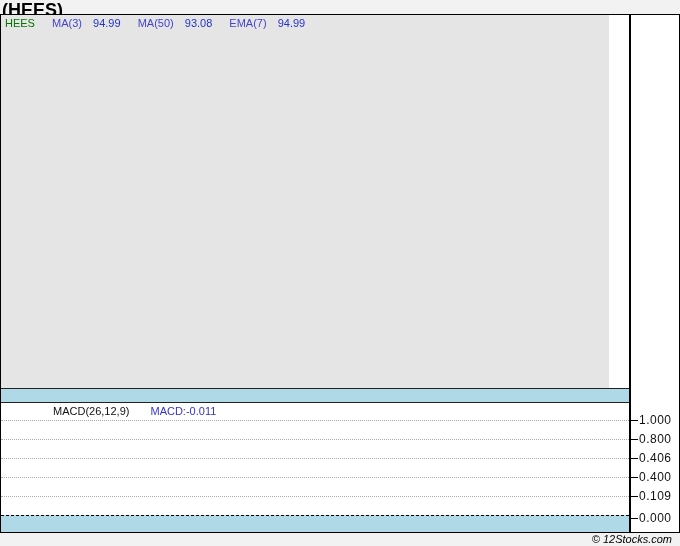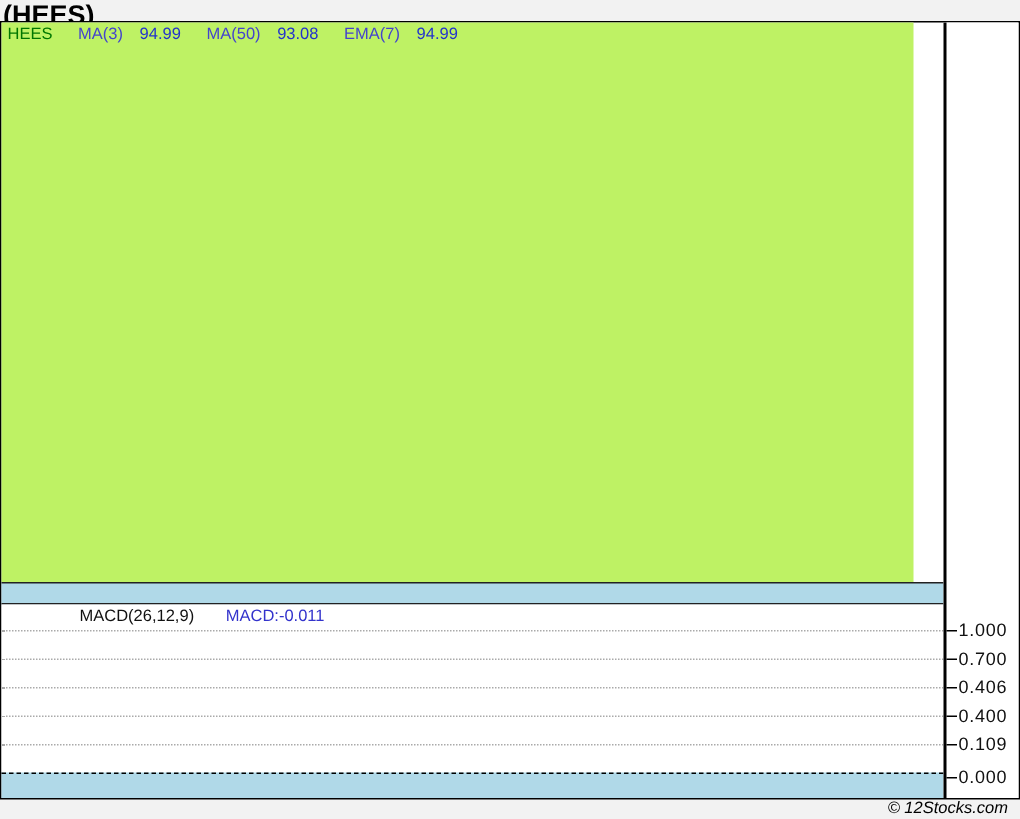--- a/index.html
+++ b/index.html
@@ -4,21 +4,21 @@
 <style>
   html,body{margin:0;padding:0;background:#f2f2f2;}
   .stage{position:relative;width:680px;height:546px;background:#f2f2f2;
          font-family:"Liberation Sans",sans-serif;overflow:hidden;}
   .page-title{position:absolute;left:2px;top:0px;font-size:18px;font-weight:bold;color:#000;}
   .chart-box{position:absolute;left:0px;top:14px;width:678px;height:517px;
              border:1px solid #000;background:#ffffff;}
   
   .axis-col{position:absolute;left:628px;top:0;bottom:0;width:48px;border-left:2px solid #000;background:#fff;}
   
-  .price-pane{position:absolute;left:0;top:0;width:608px;height:373px;background:#bef264;}
+  .price-pane{position:absolute;left:0;top:0;width:608px;height:373px;background:#e5e5e5;}
   .legend{position:absolute;left:4px;top:2px;font-size:11px;white-space:nowrap;}
   .sym{color:#007700;margin-right:14px;}
   .lbl{color:#4444cc;margin-right:8px;}
   .val{color:#2233cc;margin-right:14px;}
   
   .sep-bar{position:absolute;left:0;top:373px;width:628px;height:13px;background:#b0d9e8;
            border-top:1px solid #222;border-bottom:1px solid #222;}
   
   .macd-pane{position:absolute;left:0;top:388px;width:628px;height:112px;background:#fff;}
   .macd-legend{position:absolute;left:4px;top:2px;font-size:11px;white-space:nowrap;padding-left:48px;}
@@ -71,21 +71,21 @@
 
     <div class="zero-bar"></div>
 
     <div class="axis-col">
       <div class="tick" style="top:398px">
         <span class="dash"></span>
         <span class="tval">1.000</span>
       </div>
       <div class="tick" style="top:417px">
         <span class="dash"></span>
-        <span class="tval">0.700</span>
+        <span class="tval">0.800</span>
       </div>
       <div class="tick" style="top:436px">
         <span class="dash"></span>
         <span class="tval">0.406</span>
       </div>
       <div class="tick" style="top:455px">
         <span class="dash"></span>
         <span class="tval">0.400</span>
       </div>
       <div class="tick" style="top:474px">

